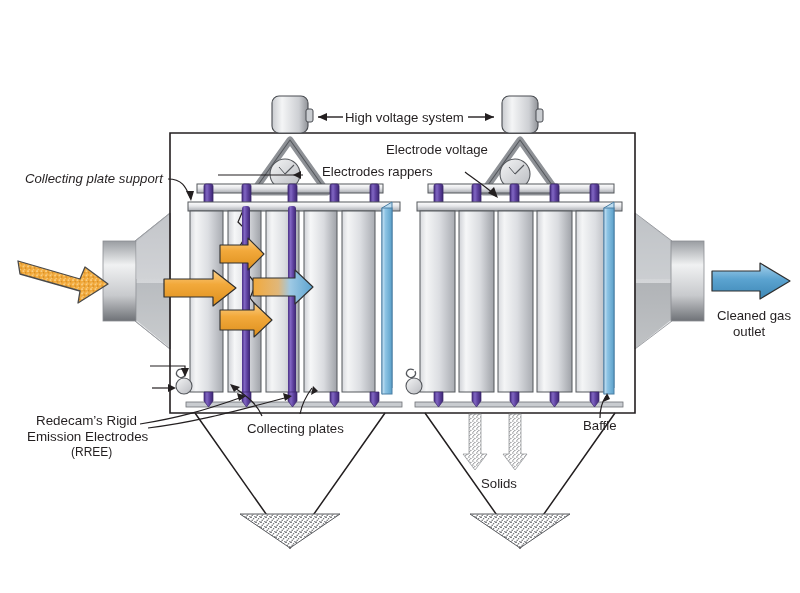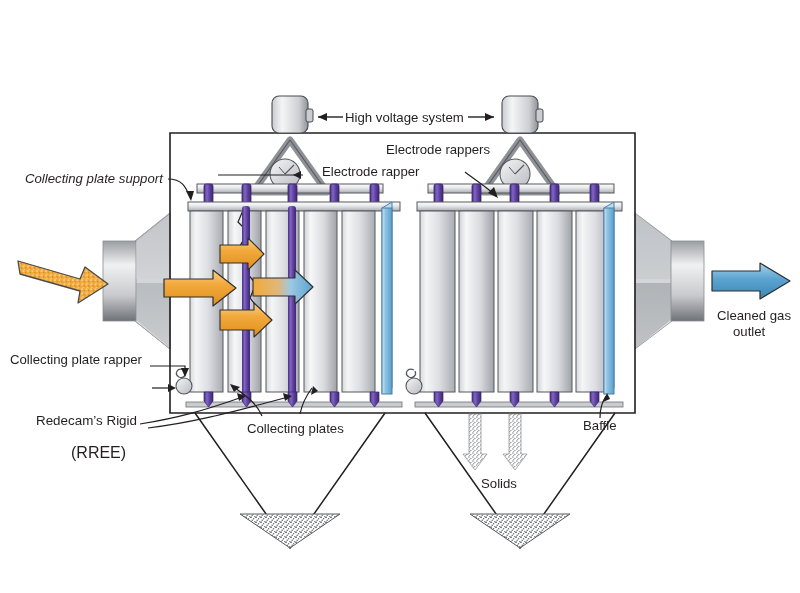--- a/index.html
+++ b/index.html
@@ -330,31 +330,31 @@
 
     <path d="M168,400 C210,420 250,430 283,447" stroke-width="1.2" opacity="0"></path>
 
     <path d="M600,382 C600,372 602,366 606,360" stroke-width="1.2"></path>
     <polygon points="607,357 603,366 610,363" fill="#231f20" stroke="none"></polygon>
   </g>
 </svg>
 
 <div class="lbl" style="left:345px; top:74px;">High voltage system</div>
 
-<div class="lbl" style="left:386px; top:106px;">Electrode rappers</div>
-
-<div class="lbl" style="left:322px; top:128px;">Electrode rapper</div>
+<div class="lbl" style="left:386px; top:106px;">Electrode voltage</div>
+
+<div class="lbl" style="left:322px; top:128px;">Electrodes rappers</div>
 
 <div class="lbl" style="left:25px; top:135px;font-style:italic;">Collecting plate support</div>
 
-<div class="lbl" style="left:10px; top:316px;">Collecting plate rapper</div>
 
 
 <div class="lbl bold" style="left:36px; top:377px;">Redecam’s Rigid</div>
-<div class="lbl" style="left:71px; top:409px; font-size:16px;">(RREE)</div>
+<div class="lbl bold" style="left:27px; top:393px;">Emission Electrodes</div>
+<div class="lbl" style="left:71px; top:409px; font-size:12px;">(RREE)</div>
 
 <div class="lbl" style="left:247px; top:385px;">Collecting plates</div>
 
 <div class="lbl" style="left:481px; top:440px;">Solids</div>
 
 <div class="lbl" style="left:583px; top:382px;">Baffle</div>
 
 <div class="lbl" style="left:717px; top:272px;">Cleaned gas</div>
 <div class="lbl" style="left:733px; top:288px;text-align:center;">outlet</div>
 

